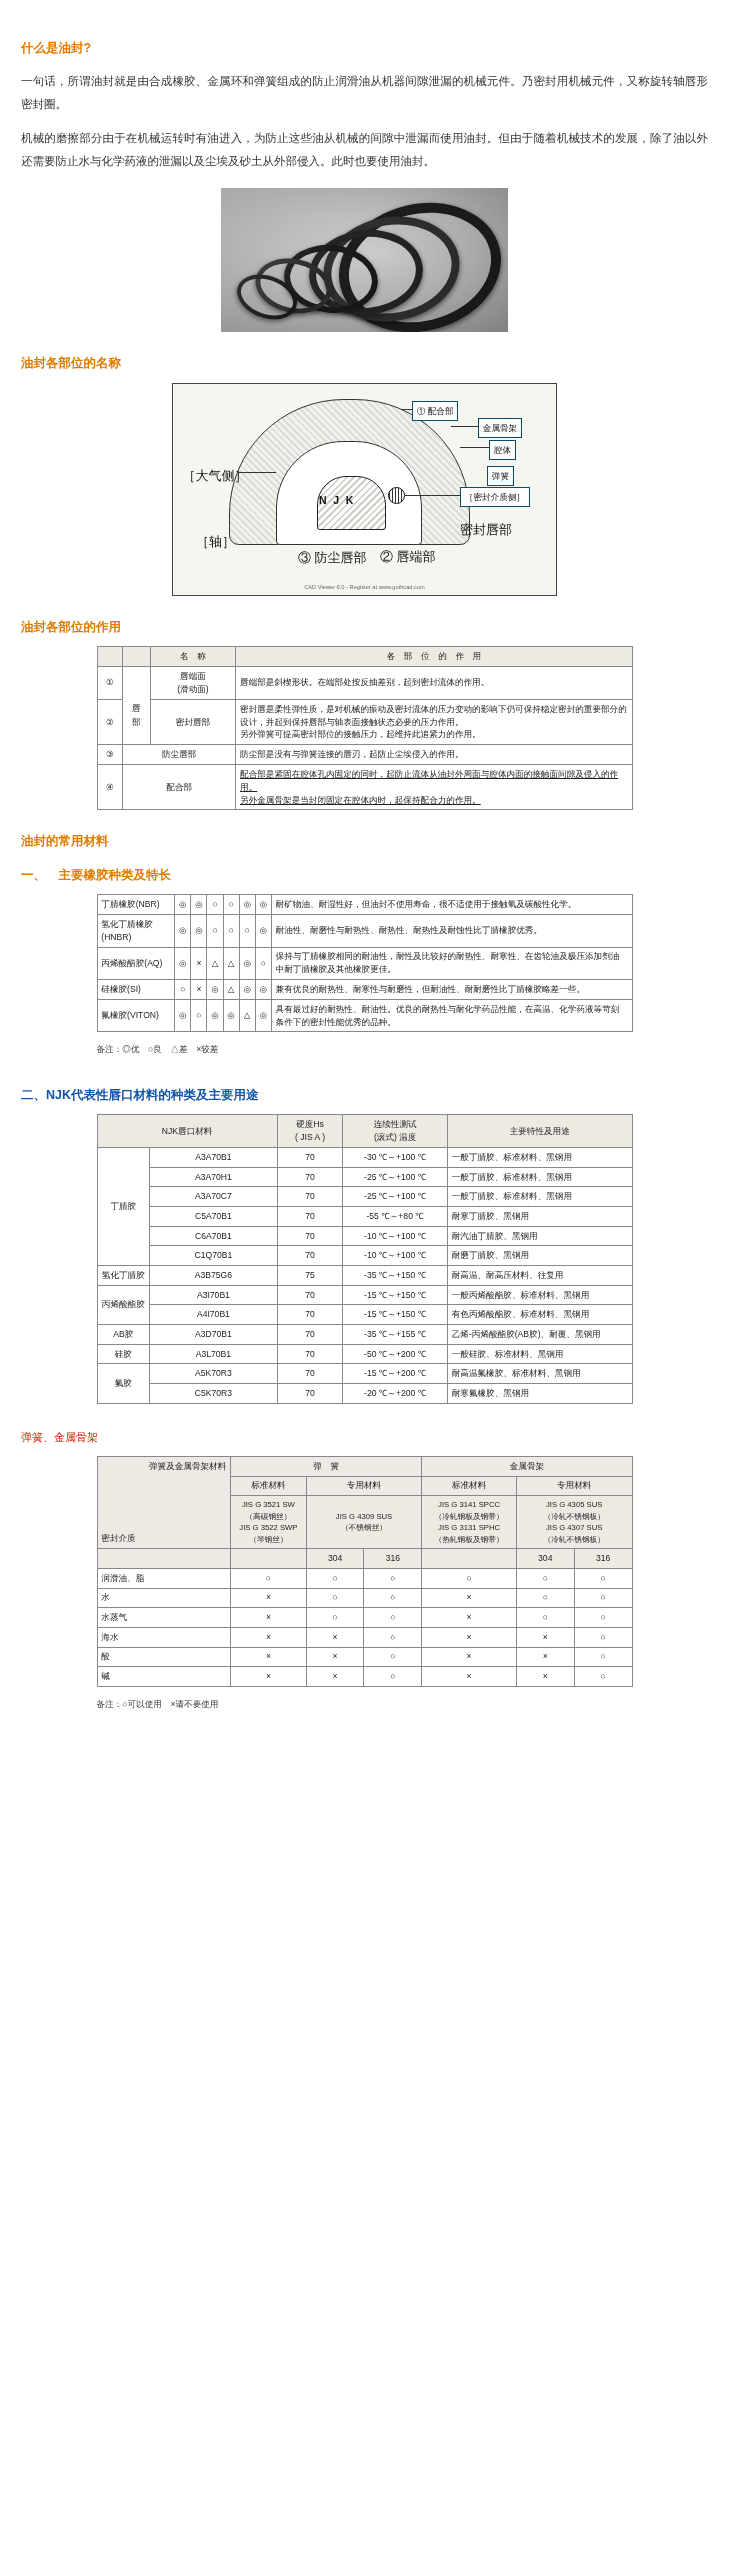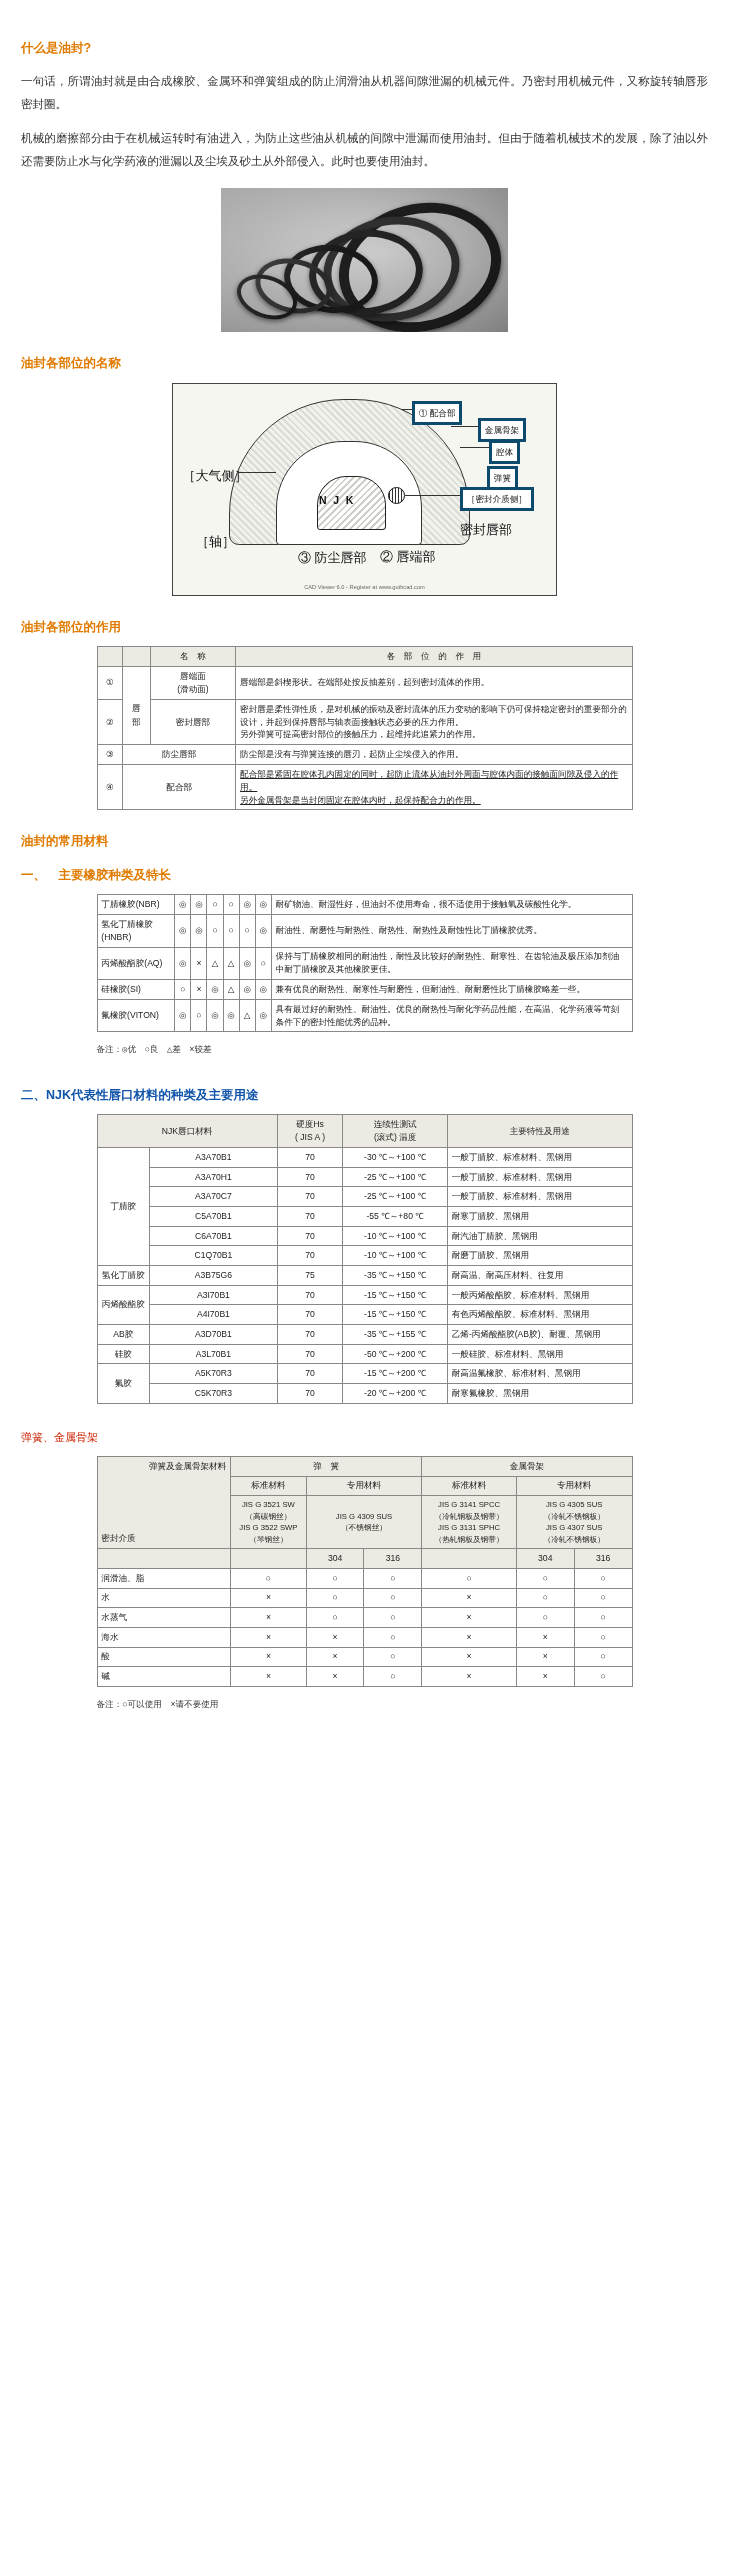--- a/index.html
+++ b/index.html
@@ -118,21 +118,21 @@
   }
   .dg-spring {
     position: absolute;
     left: 215px; top: 103px; width: 15.3px; height: 15.3px;
     border: 1.9px solid #111;
     border-radius: 50%;
     background: repeating-linear-gradient(90deg, #333 0px, #333 1px, #fff 1px, #fff 2.9px);
   }
   .dg-label {
     position: absolute;
-    border: 3px solid #0c4a6e;
+    border: 1px solid #0c4a6e;
     background: #fff;
     padding: 1px 3.8px;
     white-space: nowrap;
     font-size: 8.6px;
     color: #111;
   }
   .dg-plain {
     position: absolute;
     white-space: nowrap;
     font-size: 13px;
@@ -334,21 +334,21 @@
       <td class="c">◎</td>
       <td class="c">○</td>
       <td class="c">◎</td>
       <td class="c">◎</td>
       <td class="c">△</td>
       <td class="c">◎</td>
       <td class="l">具有最过好的耐热性、耐油性。优良的耐热性与耐化学药品性能，在高温、化学药液等苛刻条件下的密封性能优秀的品种。</td>
     </tr>
   </tbody>
       </table>
-  <div style="width:536px; margin:0 auto;font-family:Liberation Mono, monospace;">
+  <div style="width:536px; margin:0 auto;">
     <div class="note">备注：◎优　○良　△差　×较差</div>
   </div>
   </div>
 
   <h2 class="section-blue">二、NJK代表性唇口材料的种类及主要用途</h2>
 
   <div class="tbl-wrap">
   <table class="tbl w-lip">
     <tbody>
           <tr>

